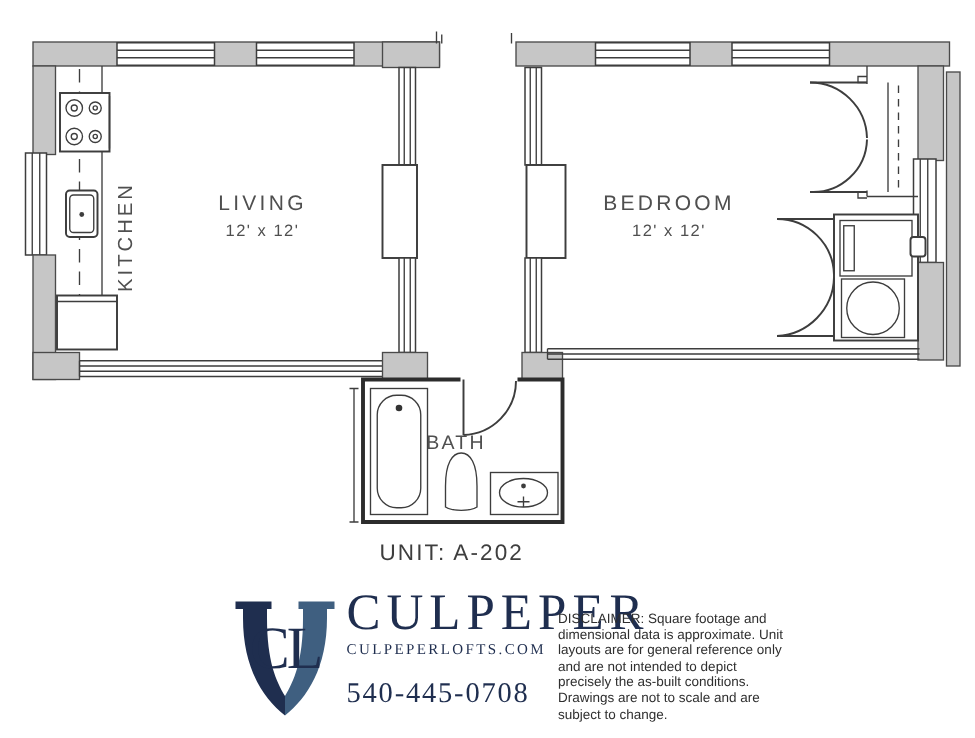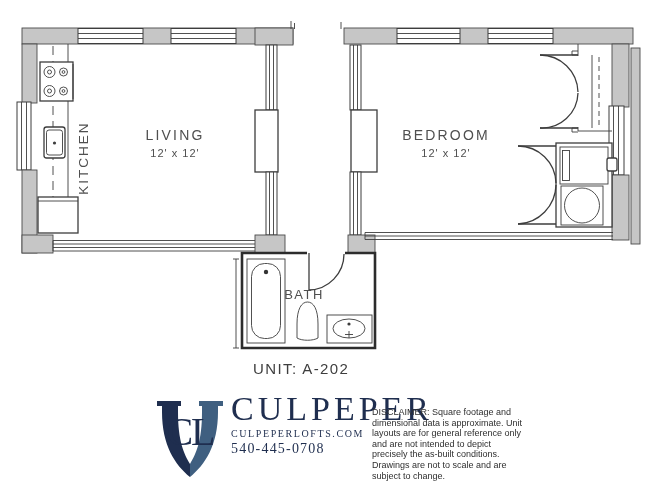--- a/index.html
+++ b/index.html
@@ -24,21 +24,21 @@
   .unit-row .unit{position:absolute;left:217px;top:2px;margin-left:36px;}
   .unit-row .area{position:absolute;left:336px;top:2px;}
 
   
   .logo{position:absolute;left:146px;top:396px;width:88px;height:90px;}
   .brand{position:absolute;left:231px;top:394px;color:#1f2e4f;
          font-family:"Liberation Serif",serif;}
   .brand .l1{font-size:34px;letter-spacing:4px;line-height:30px;}
   .brand .l2{font-size:27px;letter-spacing:5px;line-height:30px;}
   .brand .web{font-size:10px;letter-spacing:1.6px;margin-top:4px;}
-  .brand .phone{font-size:14px;letter-spacing:1.2px;margin-top:2px;}
+  .brand .phone{font-size:19px;letter-spacing:1.2px;margin-top:13px;}
   .disclaimer{position:absolute;left:372px;top:407px;width:153px;
               font-size:9px;line-height:10.6px;color:#2f2f2f;}
 </style>
 </head>
 <body>
 
 <div class="page">
 
   <svg width="650" height="356" viewBox="0 0 650 356">
 

